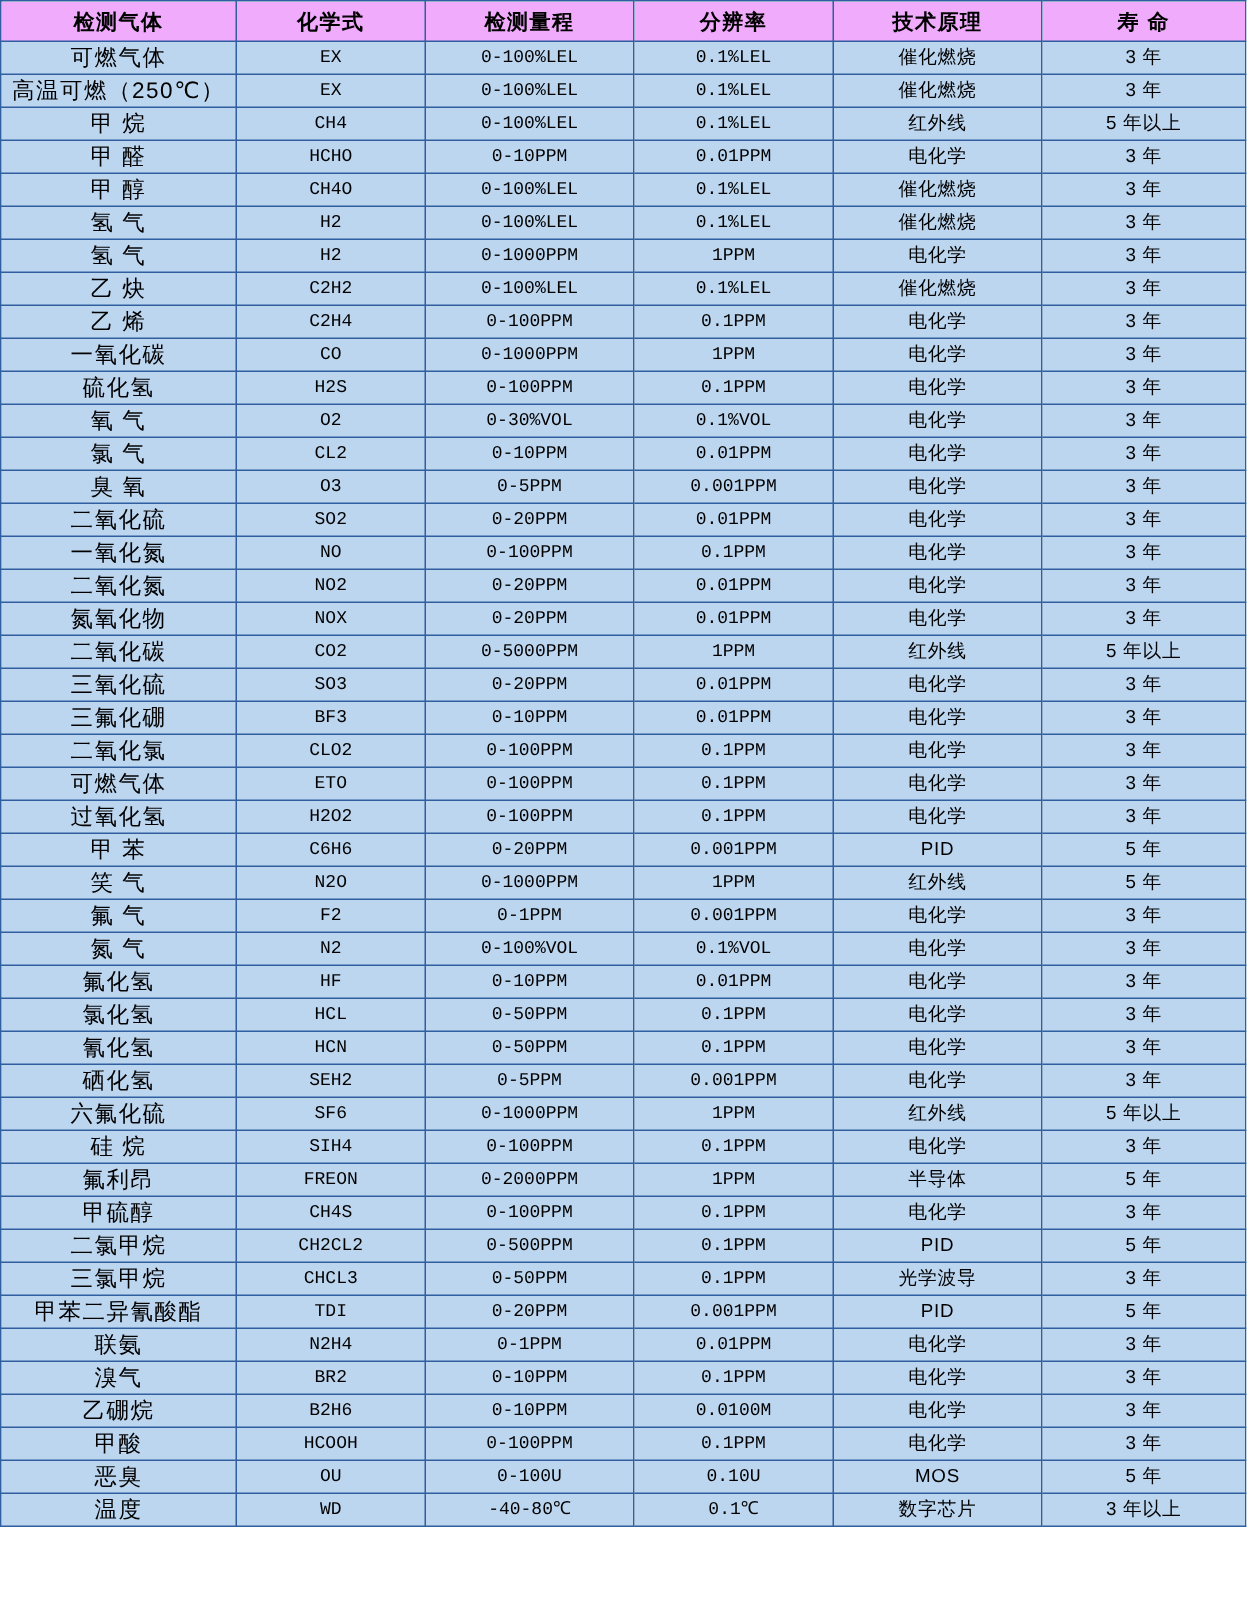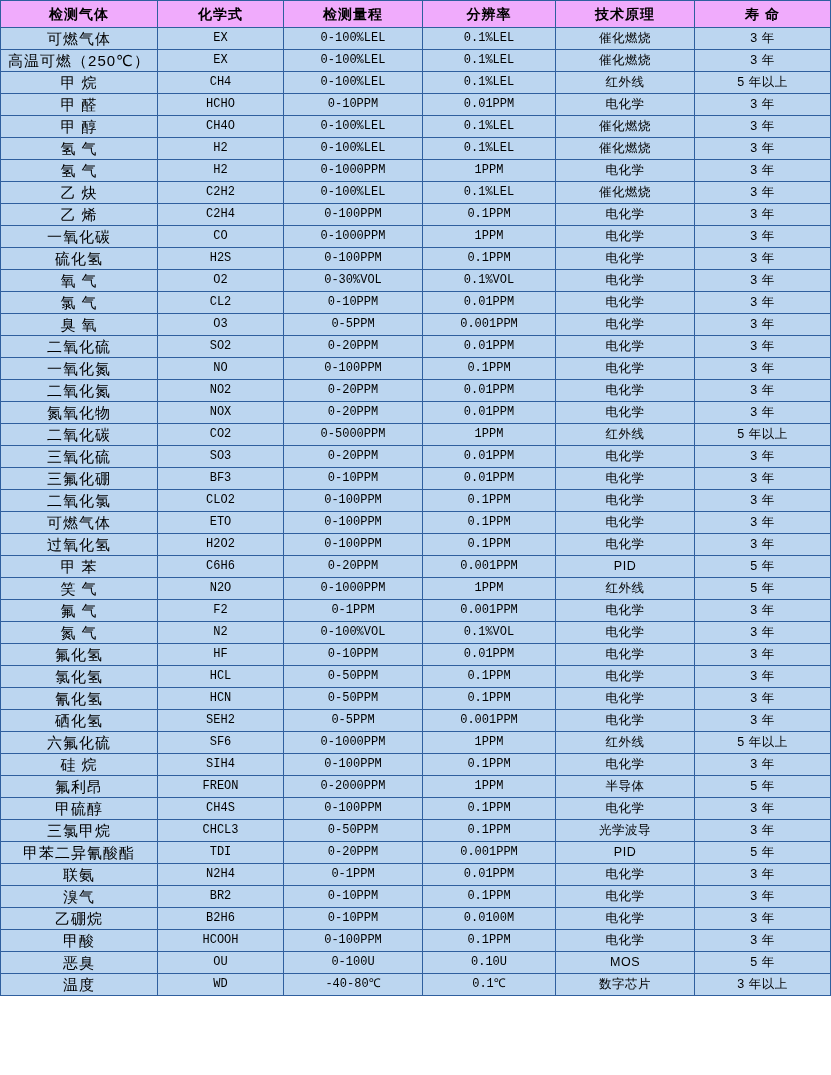--- a/index.html
+++ b/index.html
@@ -367,20 +367,28 @@
         </tr>
         <tr>
           <td class="c-name">甲硫醇</td>
           <td class="c-formula">CH4S</td>
           <td class="c-range">0-100PPM</td>
           <td class="c-res">0.1PPM</td>
           <td class="c-tech">电化学</td>
           <td class="c-life">3 年</td>
         </tr>
         <tr>
+          <td class="c-name">二氯甲烷</td>
+          <td class="c-formula">CH2CL2</td>
+          <td class="c-range">0-500PPM</td>
+          <td class="c-res">0.1PPM</td>
+          <td class="c-tech">PID</td>
+          <td class="c-life">5 年</td>
+        </tr>
+        <tr>
           <td class="c-name">三氯甲烷</td>
           <td class="c-formula">CHCL3</td>
           <td class="c-range">0-50PPM</td>
           <td class="c-res">0.1PPM</td>
           <td class="c-tech">光学波导</td>
           <td class="c-life">3 年</td>
         </tr>
         <tr>
           <td class="c-name">甲苯二异氰酸酯</td>
           <td class="c-formula">TDI</td>

